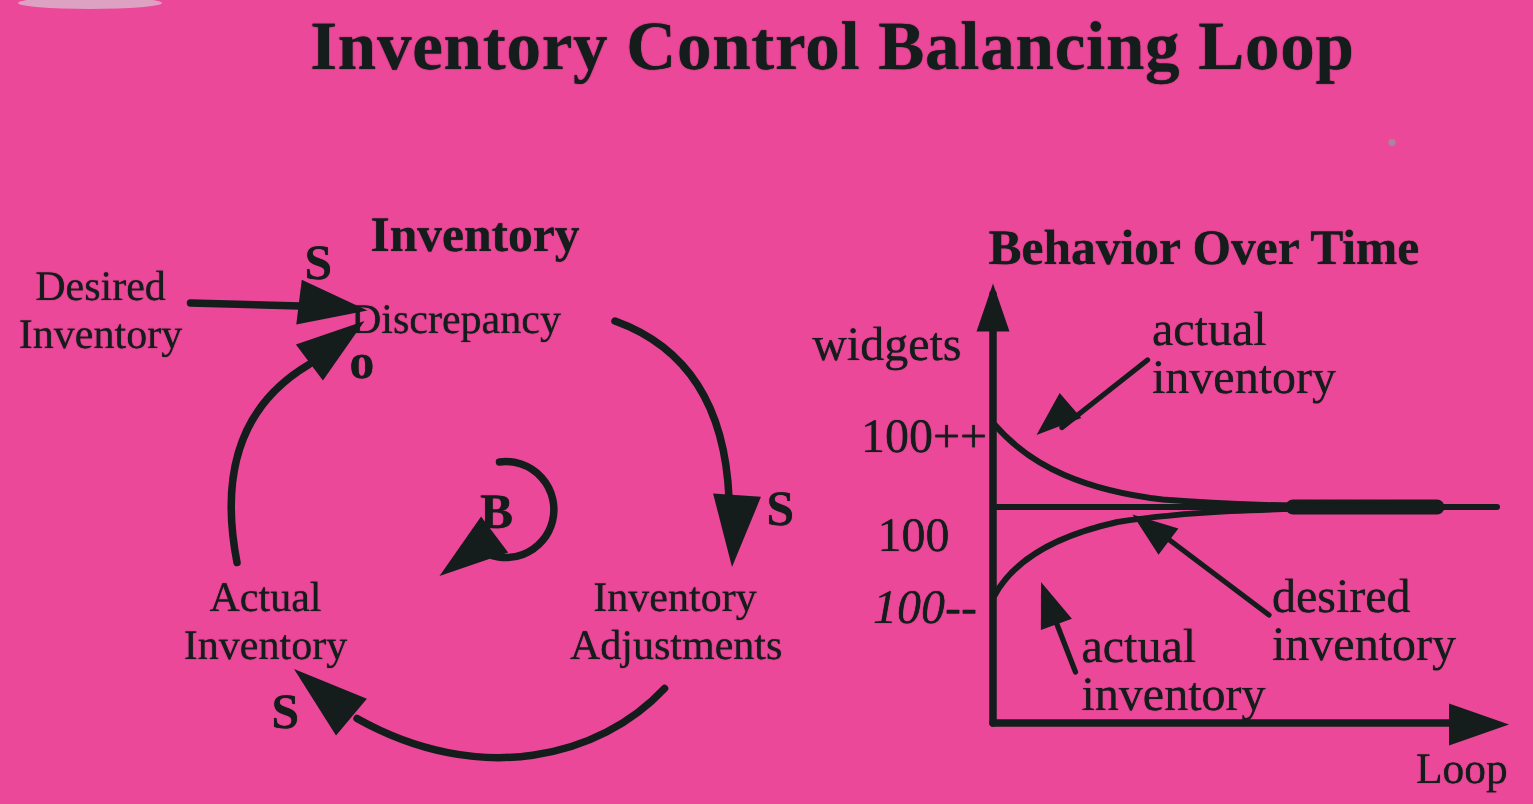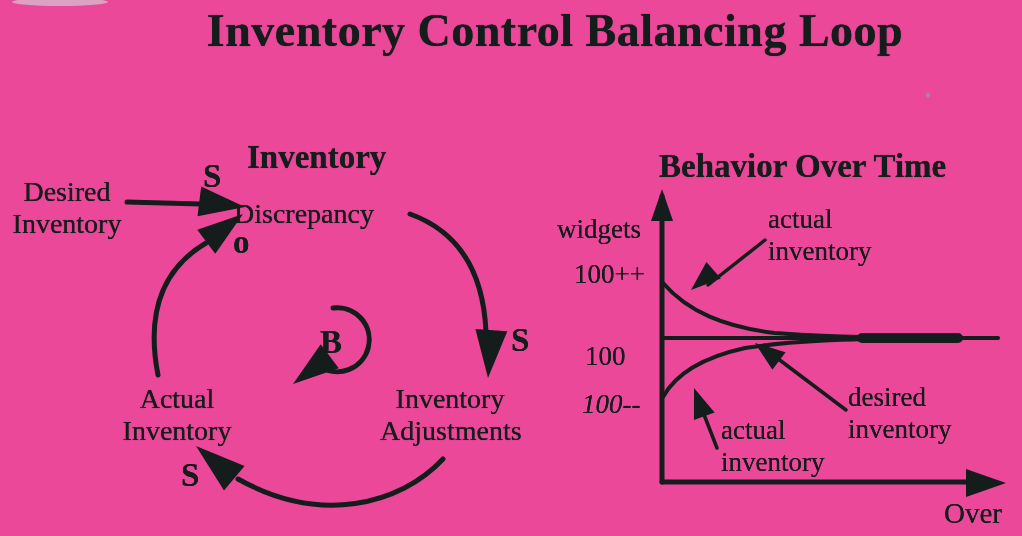--- a/index.html
+++ b/index.html
@@ -33,21 +33,21 @@
     white-space: pre-line;
     text-shadow: 0 0 0.7px currentColor;
   }
   .letter {
     font-size: 33px;
     font-weight: bold;
     line-height: 33px;
     text-shadow: 0 0 0.5px currentColor;
   }
   .glabel {
-    font-size: 27px;
+    font-size: 32px;
     line-height: 32px;
     white-space: pre-line;
     text-shadow: 0 0 0.6px currentColor;
   }
   .right { text-align: right; }
   svg { position: absolute; left: 0; top: 0; }
   svg path, svg line { stroke: #151c1c; fill: none; stroke-linecap: round; }
   svg polygon { fill: #151c1c; stroke: none; }
 </style>
 </head>
@@ -151,24 +151,24 @@
   <div class="abs node" style="left:380px; top:383px; width:140px;">Inventory
 Adjustments</div>
 
   <div class="abs letter" style="left:203px; top:160px;">S</div>
   <div class="abs letter" style="left:233px; top:226px;">o</div>
   <div class="abs letter" style="left:511px; top:324px;">S</div>
   <div class="abs letter" style="left:181px; top:459px;">S</div>
   <div class="abs letter" style="left:320px; top:326px;">B</div>
 
   <div class="abs glabel right" style="left:541px; top:213px; width:100px;">widgets</div>
-  <div class="abs glabel" style="left:574px; top:258px;">100++</div>
+  <div class="abs glabel" style="left:574px; top:274px;">100++</div>
   <div class="abs glabel" style="left:585px; top:340px;">100</div>
   <div class="abs glabel" style="left:582px; top:388px;font-style:italic;">100--</div>
   <div class="abs glabel" style="left:768px; top:203px;">actual
 inventory</div>
   <div class="abs glabel" style="left:848px; top:381px;">desired
 inventory</div>
   <div class="abs glabel" style="left:721px; top:414px;">actual
 inventory</div>
-  <div class="abs glabel" style="left:944px; top:497px; font-size:29px;">Over</div>
+  <div class="abs glabel" style="left:944px; top:497px; font-size:29px;">Loop</div>
 
 </div>
 
 </body></html>

